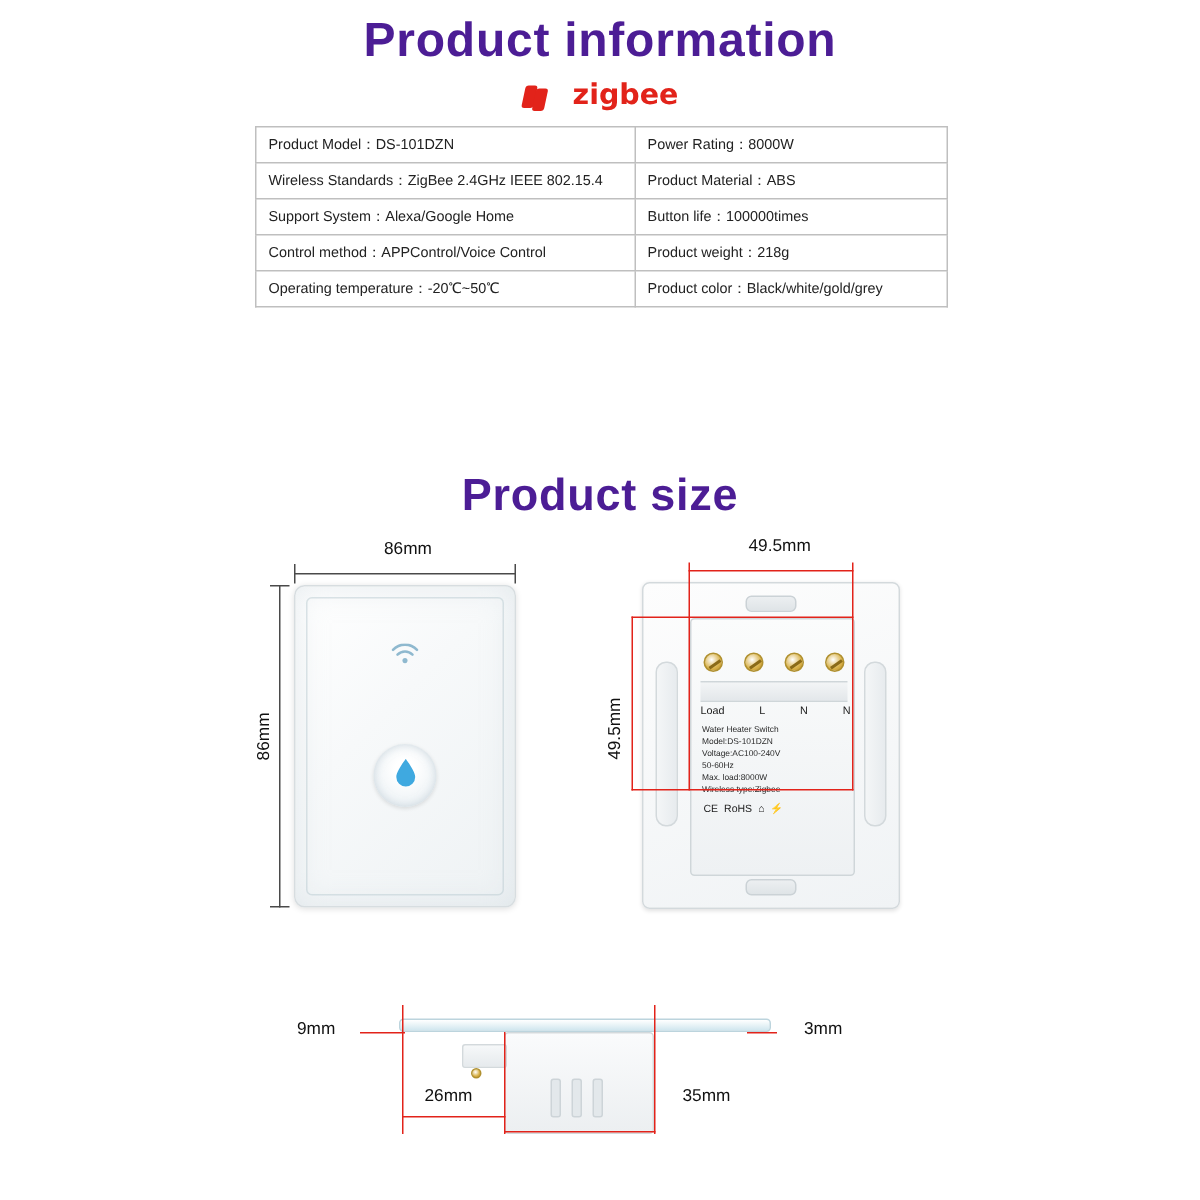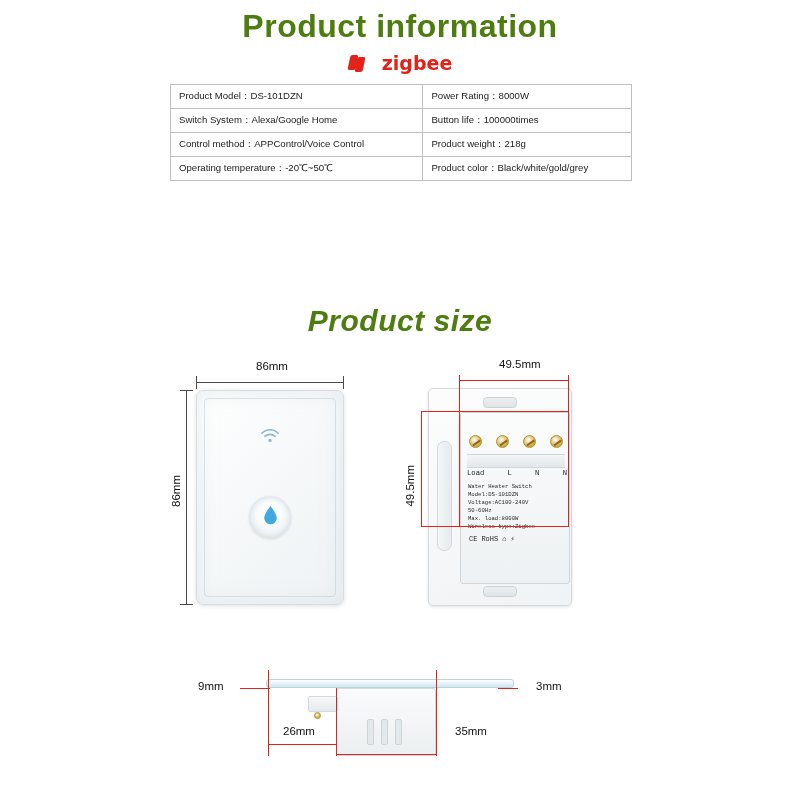--- a/index.html
+++ b/index.html
@@ -10,39 +10,38 @@
     font-family: "Liberation Sans", sans-serif;
     color: #1a1a1a;
     overflow: hidden;
   }
   .page { position: relative; width: 800px; height: 800px; }
 
   
   .title {
     text-align: center;
     font-weight: bold;
-    color: #4d7c0f;
+    color: #4c1d95;
     letter-spacing: .5px;
   }
   #product-info-title {
     position: absolute; top: 8px; left: 0; width: 800px;
     font-size: 32px;
   }
   #product-size-title {
-    position: absolute; top: 304px; left: 0; width: 800px;
+    position: absolute; top: 314px; left: 0; width: 800px;
     font-size: 30px;
-    font-style: italic;
   }
 
   
   .zigbee-logo {
     position: absolute; top: 52px; left: 0; width: 800px;
     text-align: center;
   }
-  .zigbee-inner { display: inline-flex; align-items: center; gap: 17px; }
+  .zigbee-inner { display: inline-flex; align-items: flex-end; gap: 17px; }
   .zigbee-mark {
     width: 17px; height: 17px; position: relative; display: inline-block;
   }
   .zigbee-mark .z1, .zigbee-mark .z2 {
     position: absolute; background: #e2231a; border-radius: 2px;
   }
   .zigbee-mark .z1 { left: 1px; top: 0px; width: 8px; height: 15px; transform: skewX(-12deg); }
   .zigbee-mark .z2 { left: 8px; top: 2px; width: 8px; height: 15px; transform: skewX(-12deg); background:#e2231a; }
   .zigbee-text {
     font-size: 19px; font-weight: bold; color: #e2231a;
@@ -99,26 +98,25 @@
 
   
   .dim-label { position: absolute; font-size: 11.5px; color: #111; }
   .dim-line { position: absolute; background: #4a4a4a; }
   .vert-text { writing-mode: vertical-rl; transform: rotate(180deg); }
 
   
   .panel-back {
     position: absolute;
     left: 428px; top: 48px;
-    width: 144px; height: 218px;
+    width: 172px; height: 218px;
     background: linear-gradient(160deg,#fdfdfd,#f0f3f5);
     border: 1px solid #d3d9dc;
     border-radius: 5px;
     box-shadow: 0 1px 3px rgba(0,0,0,.12);
-    font-family: Liberation Mono, monospace;
   }
   .back-core {
     position: absolute; left: 31px; top: 23px; width: 110px; height: 172px;
     background: linear-gradient(180deg,#fbfcfc,#eef1f3);
     border: 1px solid #cfd6d9; border-radius: 3px;
   }
   .screw-row { position: absolute; left: 8px; top: 22px; width: 94px; height: 16px; display: flex; justify-content: space-between; }
   .screw {
     width: 13px; height: 13px; border-radius: 50%;
     background: radial-gradient(circle at 40% 35%,#ffffff,#d9b24a 60%,#b8892a 100%);
@@ -205,21 +203,25 @@
     </span>
   </div>
 
   <table id="spec-table">
     <tbody>
       <tr>
         <td class="left"><span>Product Model：</span><span>DS-101DZN</span></td>
         <td class="right"><span>Power Rating：</span><span>8000W</span></td>
       </tr>
       <tr>
-        <td class="left"><span>Switch System：</span><span>Alexa/Google Home</span></td>
+        <td class="left"><span>Wireless Standards：</span><span>ZigBee 2.4GHz IEEE 802.15.4</span></td>
+        <td class="right"><span>Product Material：</span><span>ABS</span></td>
+      </tr>
+      <tr>
+        <td class="left"><span>Support System：</span><span>Alexa/Google Home</span></td>
         <td class="right"><span>Button life：</span><span>100000times</span></td>
       </tr>
       <tr>
         <td class="left"><span>Control method：</span><span>APPControl/Voice Control</span></td>
         <td class="right"><span>Product weight：</span><span>218g</span></td>
       </tr>
       <tr>
         <td class="left"><span>Operating temperature：</span><span>-20℃~50℃</span></td>
         <td class="right"><span>Product color：</span><span>Black/white/gold/grey</span></td>
       </tr>

